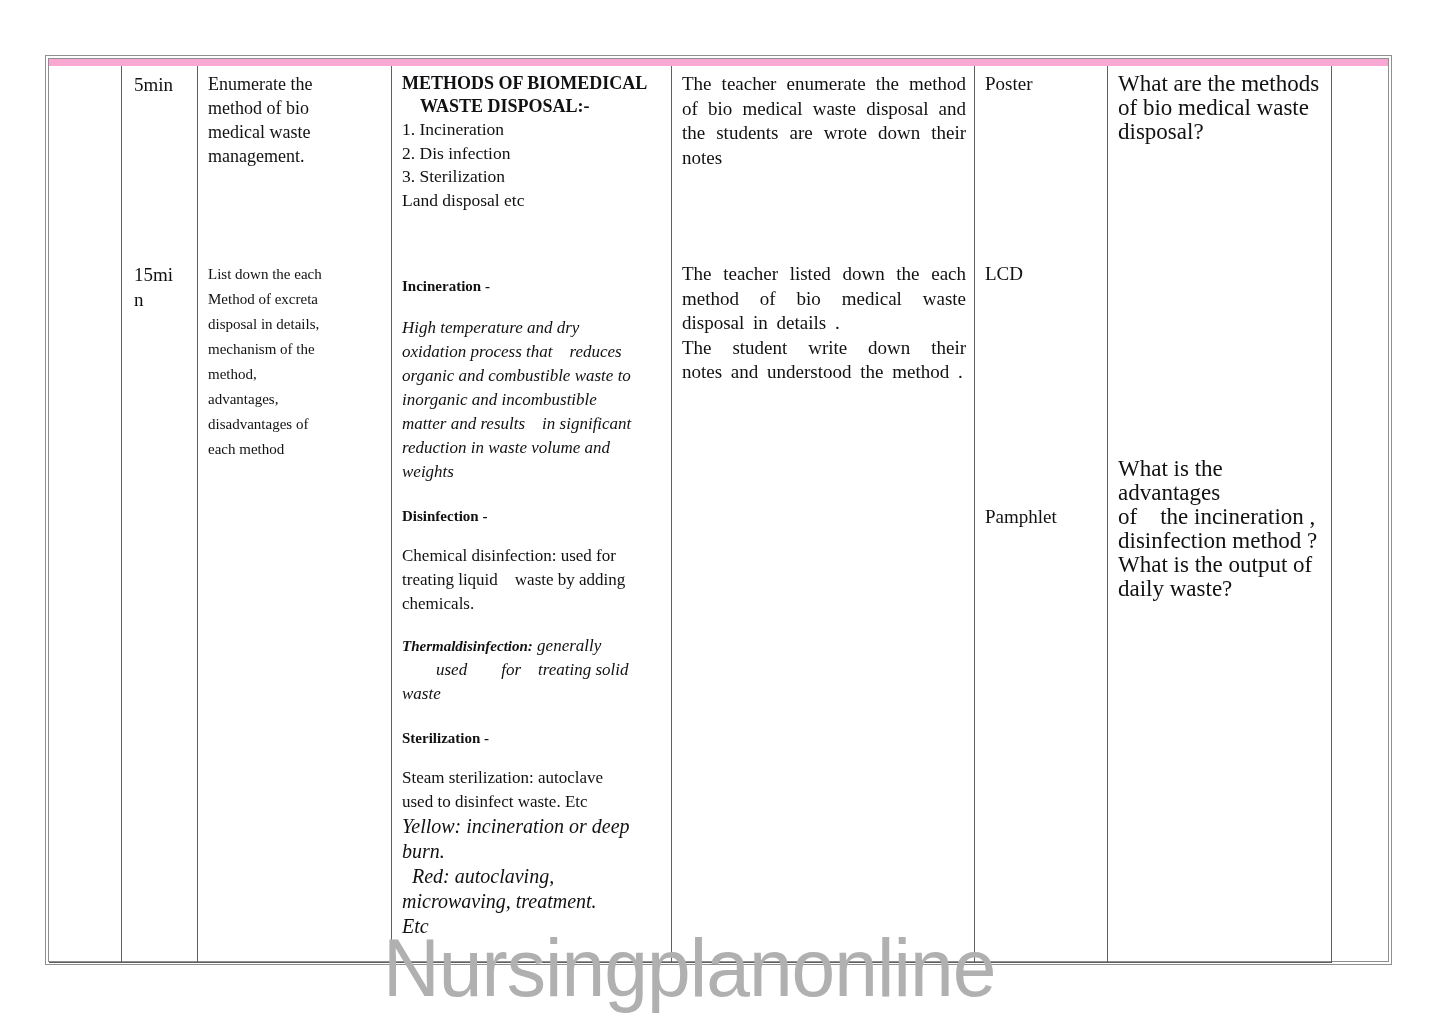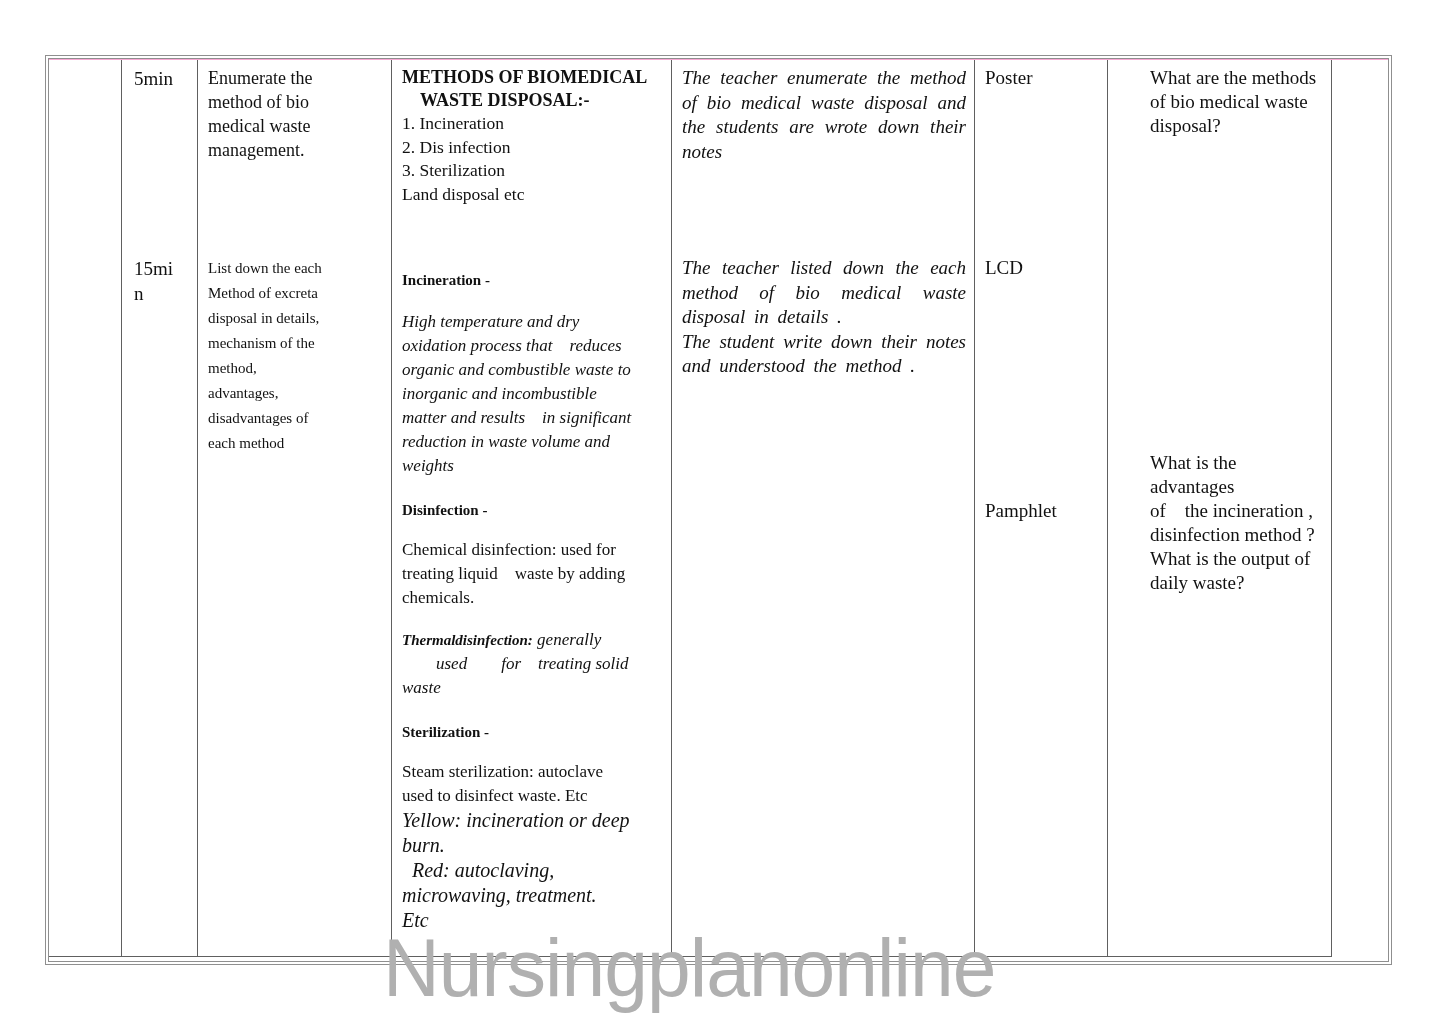--- a/index.html
+++ b/index.html
@@ -8,21 +8,21 @@
     overflow:hidden;
     font-family:"Liberation Serif", serif;
     color:#111111;
   }
   .frame{
     position:absolute;left:45px;top:55px;width:1347px;height:910px;
     border:4px double #8f8f8f;box-sizing:border-box;background:#ffffff;
   }
   .lp-table{
     position:absolute;left:0;top:0;right:0;height:897px;
-    border-top:1px solid #f9a8d4;
+    border-top:7px solid #f9a8d4;
     display:flex;align-items:stretch;
   }
   .col{
     box-sizing:border-box;
     border-right:1px solid #606060;
     border-bottom:1px solid #606060;
     padding:6px 8px 0 10px;
     overflow:hidden;
   }
   .col:last-child{border-right:none;border-bottom:none;}
@@ -37,23 +37,23 @@
 
   .r1{height:190px;}
 
   .pre{white-space:pre-wrap;}
 
   
   .time1{font-size:19px;line-height:25px;}
   .obj1{font-size:18px;line-height:24px;}
   .content-heading{font-weight:bold;font-size:18px;line-height:23px;}
   .content-item{font-size:17.5px;line-height:23.5px;}
-  .act{font-size:19px;line-height:24.5px;text-align:justify;word-spacing:4px;margin:0;font-style:italic;}
+  .act{font-size:19px;line-height:24.5px;text-align:justify;word-spacing:4px;margin:0;}
   .av-label{font-size:19px;line-height:24px;}
-  .eval-q{font-size:19px;line-height:24px;margin-left:32px;}
+  .eval-q{font-size:23px;line-height:24px;}
 
   
   .time2{font-size:19px;line-height:25px;}
   .obj2{font-size:15px;line-height:25px;}
   .sec-h{font-weight:bold;font-size:15px;line-height:24px;margin:0;}
   .sec-p{font-size:17px;line-height:24px;margin:0;}
   .mt12{margin-top:12px;} .mt16{margin-top:16px;} .mt18{margin-top:18px;font-style:italic;} .mt20{margin-top:20px;}
   .big-p{font-size:20px;line-height:25px;margin:0;}
   .av-2{margin-top:219px;}
   .eval-3{margin-top:195px;}

